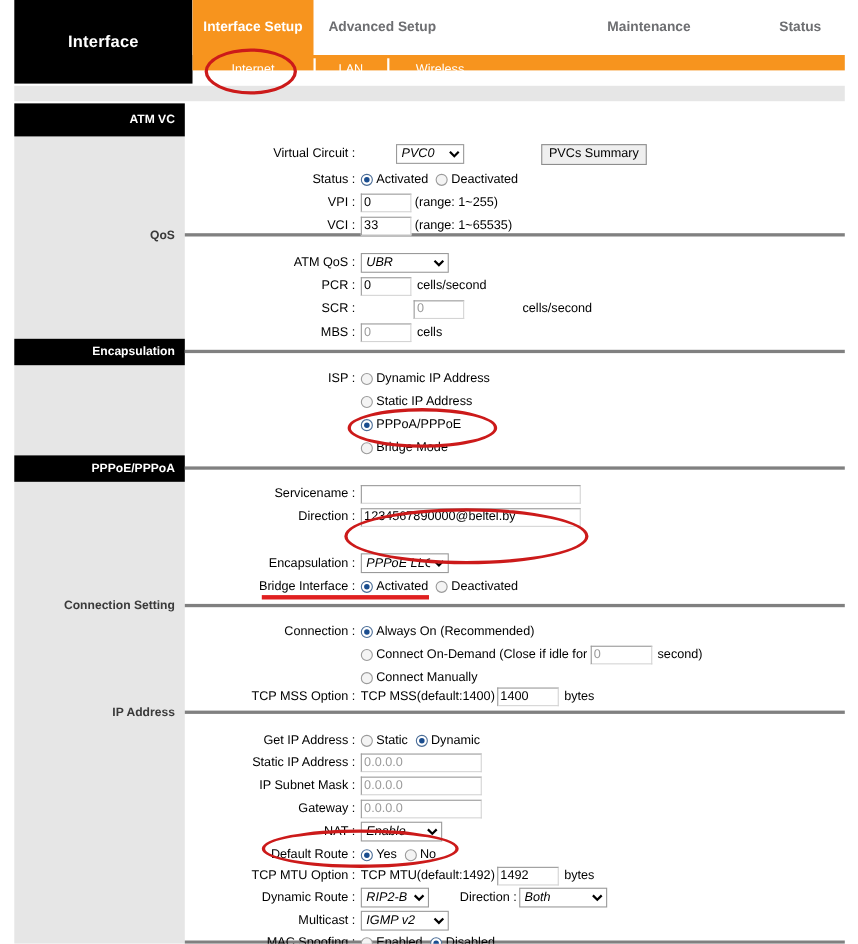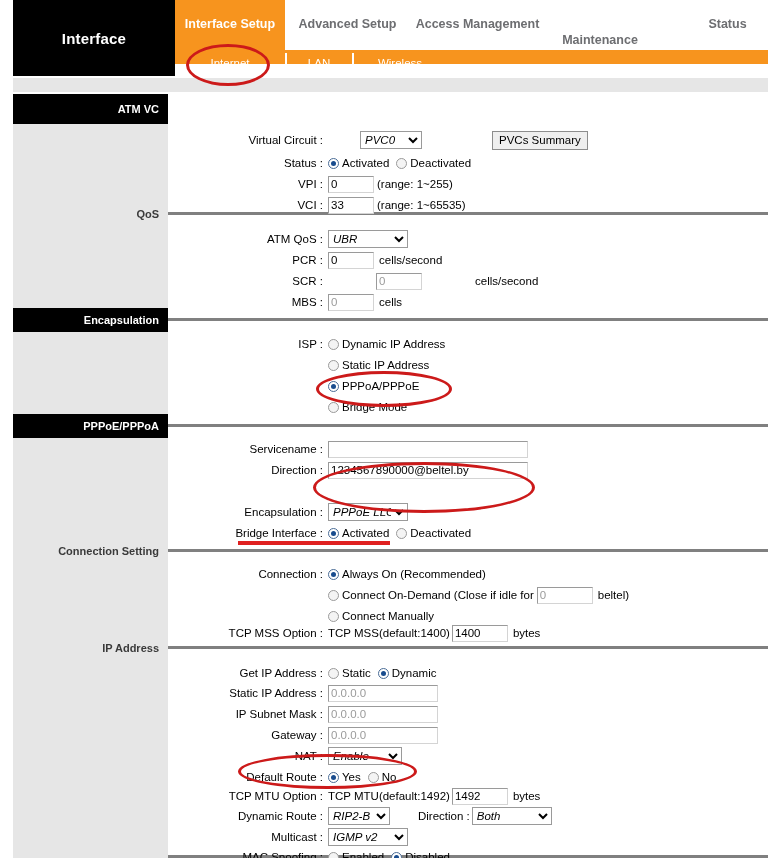--- a/index.html
+++ b/index.html
@@ -58,21 +58,21 @@
     line-height: 1.25;
     cursor: pointer;
   }
   .maintab.active {
     background: #f7941e;
     color: #ffffff;
   }
   .mt0 { left: 0;   width: 110px; }
   .mt1 { left: 110px; width: 125px; }
   .mt2 { left: 235px; width: 135px; }
-  .mt3 { left: 360px; width: 130px; margin-top: 16px; }
+  .mt3 { left: 350px; width: 130px; }
   .mt4 { left: 500px; width: 105px; }
 
   .subtabs {
     position: absolute;
     left: 175px; top: 50px;
     width: 593px; height: 14px;
     background: #f7941e;
   }
   .subtab {
     position: absolute;
@@ -280,21 +280,20 @@
 </head>
 <body>
 
 <div class="topnav">
 
   <div class="brand-block">Interface</div>
 
   <div class="maintabs">
     <div class="maintab mt0 active">Interface Setup</div>
     <div class="maintab mt1">Advanced Setup</div>
-    <div class="maintab mt2">Access Management</div>
     <div class="maintab mt3">Maintenance</div>
     <div class="maintab mt4">Status</div>
   </div>
 
   <div class="subtabs">
     <div class="subtab st0">Internet</div>
     <div class="subtab-sep sep1"></div>
     <div class="subtab st1">LAN</div>
     <div class="subtab-sep sep2"></div>
     <div class="subtab st2">Wireless</div>
@@ -451,21 +450,21 @@
     </span>
   </div>
 
   <div class="row" style="top:491px;">
     <span class="flabel"></span>
     <span class="radio-wrap">
       <span class="radio"></span>
       <span>Connect On-Demand (Close if idle for</span>
     </span>
     <input class="txt w-mid dim" style="margin-left: -4px;" value="0">
-    <span class="unit">beltel)</span>
+    <span class="unit">second)</span>
   </div>
 
   <div class="row" style="top:512px;">
     <span class="flabel"></span>
     <span class="radio-wrap">
       <span class="radio"></span>
       <span>Connect Manually</span>
     </span>
   </div>
 

